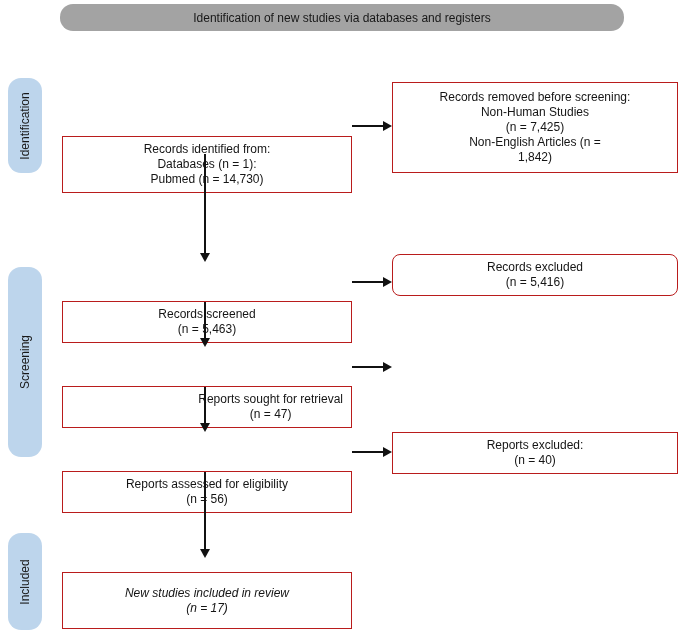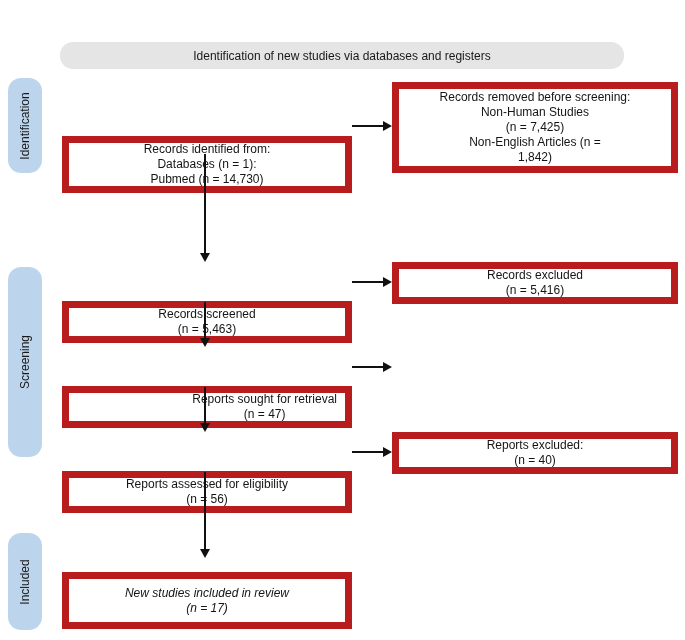--- a/index.html
+++ b/index.html
@@ -38,43 +38,43 @@
     color: #181818;
   }
   .stage-identification { top: 78px;  height: 95px; }
   .stage-screening      { top: 267px; height: 190px; }
   .stage-included       { top: 533px; height: 97px; }
 
   
   .fbox {
     position: absolute;
     background: #ffffff;
-    border: 7px solid #b91c1c;
+    border: 1px solid #b91c1c;
     display: flex; align-items: center; justify-content: center;
     text-align: center;
     box-sizing: border-box;
-    padding: 14px 8px;
+    padding: 20px 8px;
   }
   .fbox .box-text {
     font-size: 12px;
     line-height: 15px;
     white-space: pre-line;
     color: #151515;
   }
   .col-left  { left: 62px;  width: 290px; margin-top: 39px; }
   .col-right { left: 392px; width: 286px; }
 
   .b-identified { top: 97px;  height: 57px; }
   .b-screened   { top: 262px; height: 40px; }
   .b-sought     { top: 347px; height: 40px; justify-content: flex-end; }
   .b-assessed   { top: 432px; height: 40px; }
   .b-included   { top: 533px; height: 57px; font-style: italic; }
 
   .r-removed       { top: 82px;  height: 91px; }
-  .r-excluded      { top: 262px; height: 28px; }
+  .r-excluded      { top: 254px; height: 28px; border-radius: 8px; }
   .r-notretrieved  { top: 347px; height: 40px; }
   .r-repexcluded   { top: 432px; height: 40px; }
 
   
   .hline { position: absolute; height: 1.5px; background: #111; }
   .vline { position: absolute; width: 1.5px;  background: #111; }
   .head-right {
     position: absolute; width: 0; height: 0;
     border-top: 5px solid transparent;
     border-bottom: 5px solid transparent;
@@ -85,21 +85,21 @@
     border-left: 5px solid transparent;
     border-right: 5px solid transparent;
     border-top: 9px solid #111;
   }
 </style>
 </head>
 <body>
 
 <div id="diagram">
 
-  <div class="banner" style="background: #e5e5e5; margin-top: 38px;">
+  <div class="banner" style="background: #a3a3a3;">
     <span>Identification of new studies via databases and registers</span>
   </div>
 
   <div class="stage stage-identification" style="background: rgb(189, 213, 236);">
     <span>Identification</span>
   </div>
   <div class="stage stage-screening" style="background: rgb(189, 213, 236);">
     <span>Screening</span>
   </div>
   <div class="stage stage-included" style="background: rgb(189, 213, 236);">

